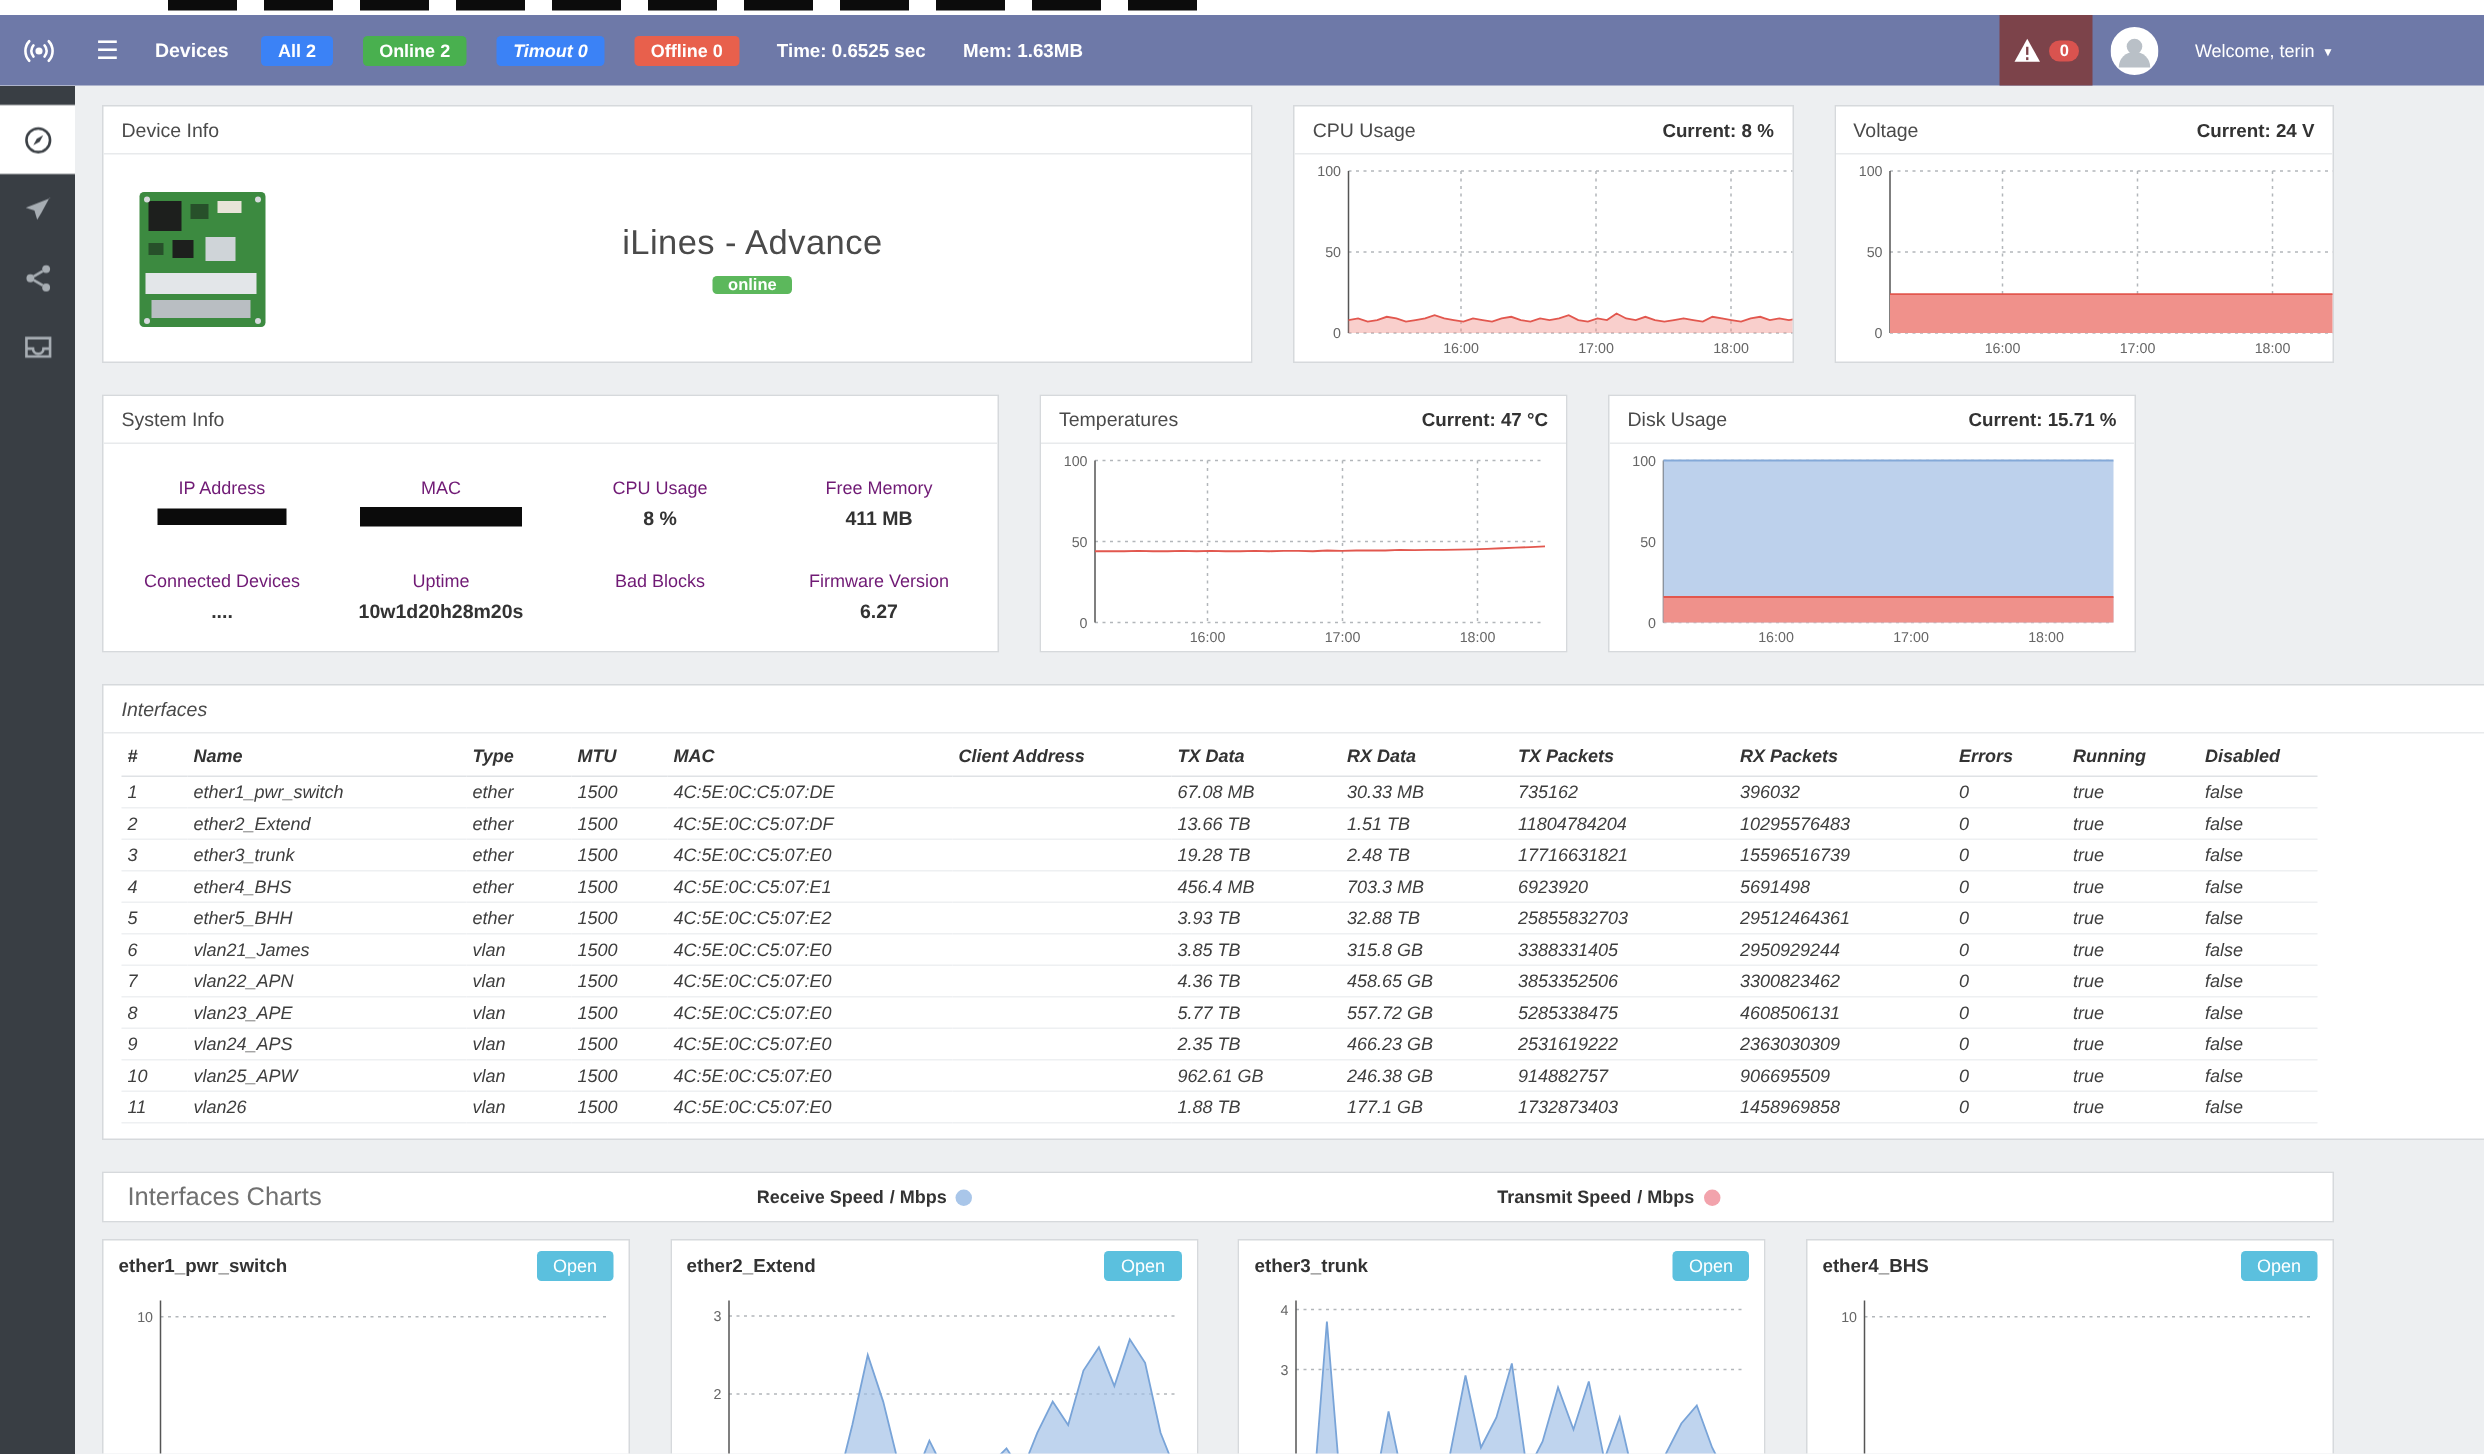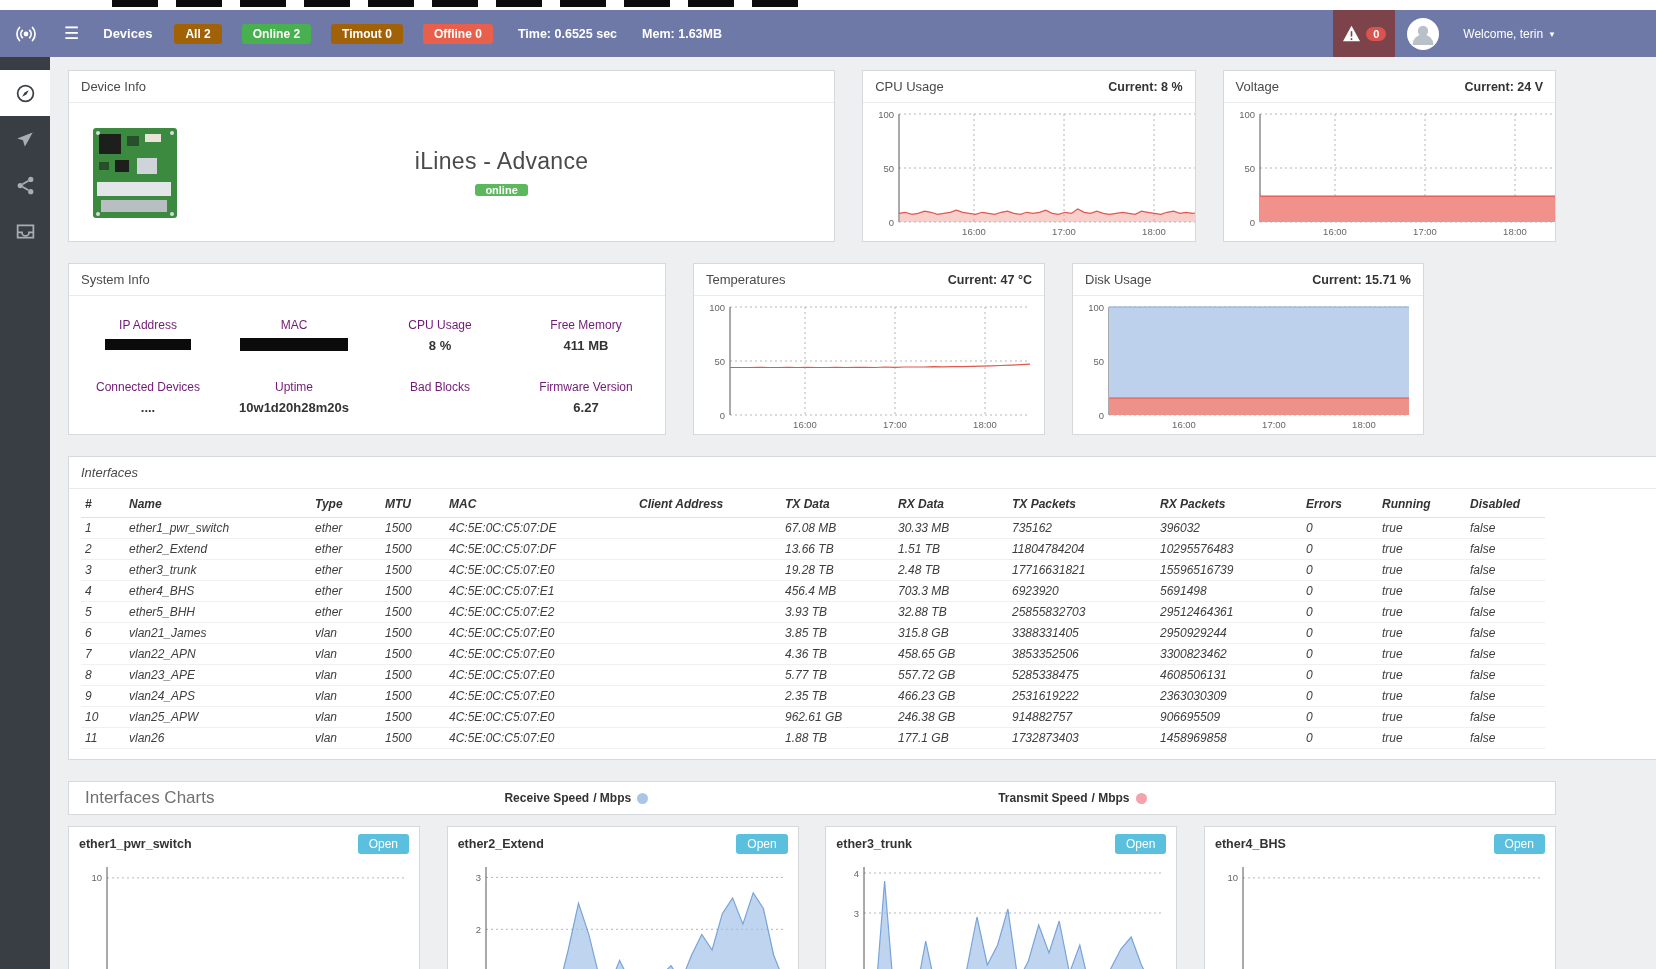--- a/index.html
+++ b/index.html
@@ -11,22 +11,22 @@
   .redact-tabs { margin-left:112px; width:700px; height:7px;
                  background:repeating-linear-gradient(90deg,#0c0c0c 0 46px, transparent 46px 64px); }
 
   
   .topbar { height:47px; background:#6e79a8; display:flex; align-items:center; color:#fff; padding-left:13px; }
   .antenna { width:26px; height:26px; color:#fff; display:inline-flex; }
   .hamburger { margin-left:25px; font-size:17px; cursor:pointer; line-height:1; }
   .nav-label { margin-left:24px; font-size:13px; font-weight:bold; cursor:pointer; }
   .badges { display:flex; gap:20px; margin-left:22px; }
   .badge { font-size:12px; font-weight:bold; padding:3px 11px; border-radius:3px; color:#fff; cursor:pointer; white-space:nowrap; }
-  .b-all { background:#a16207; } .b-online { background:#49b04f; }
-  .b-timeout { background:#a16207; } .b-offline { background:#e8604c; }
+  .b-all { background:#3b82f6; } .b-online { background:#49b04f; }
+  .b-timeout { background:#3b82f6;font-style:italic; } .b-offline { background:#e8604c; }
   .stat { margin-left:25px; font-size:12.5px; font-weight:bold; white-space:nowrap; }
   .alert-box { margin-left:auto; width:62px; height:47px; background:#7c434a; display:flex;
                align-items:center; justify-content:center; gap:5px; cursor:pointer; }
   .alert-count { background:#d9534f; border-radius:9px; font-size:11px; font-weight:bold; padding:1px 7px; color:#fff; }
   .avatar { margin-left:12px; display:inline-flex; cursor:pointer; }
   .welcome { margin-left:24px; margin-right:100px; font-size:12px; font-weight:normal; cursor:pointer; white-space:nowrap; }
   .caret { font-size:8px; margin-left:5px; vertical-align:middle; }
 
   
   .sidebar { position:fixed; left:0; top:57px; width:50px; bottom:0; background:#393e44; padding-top:13px; z-index:5; }

